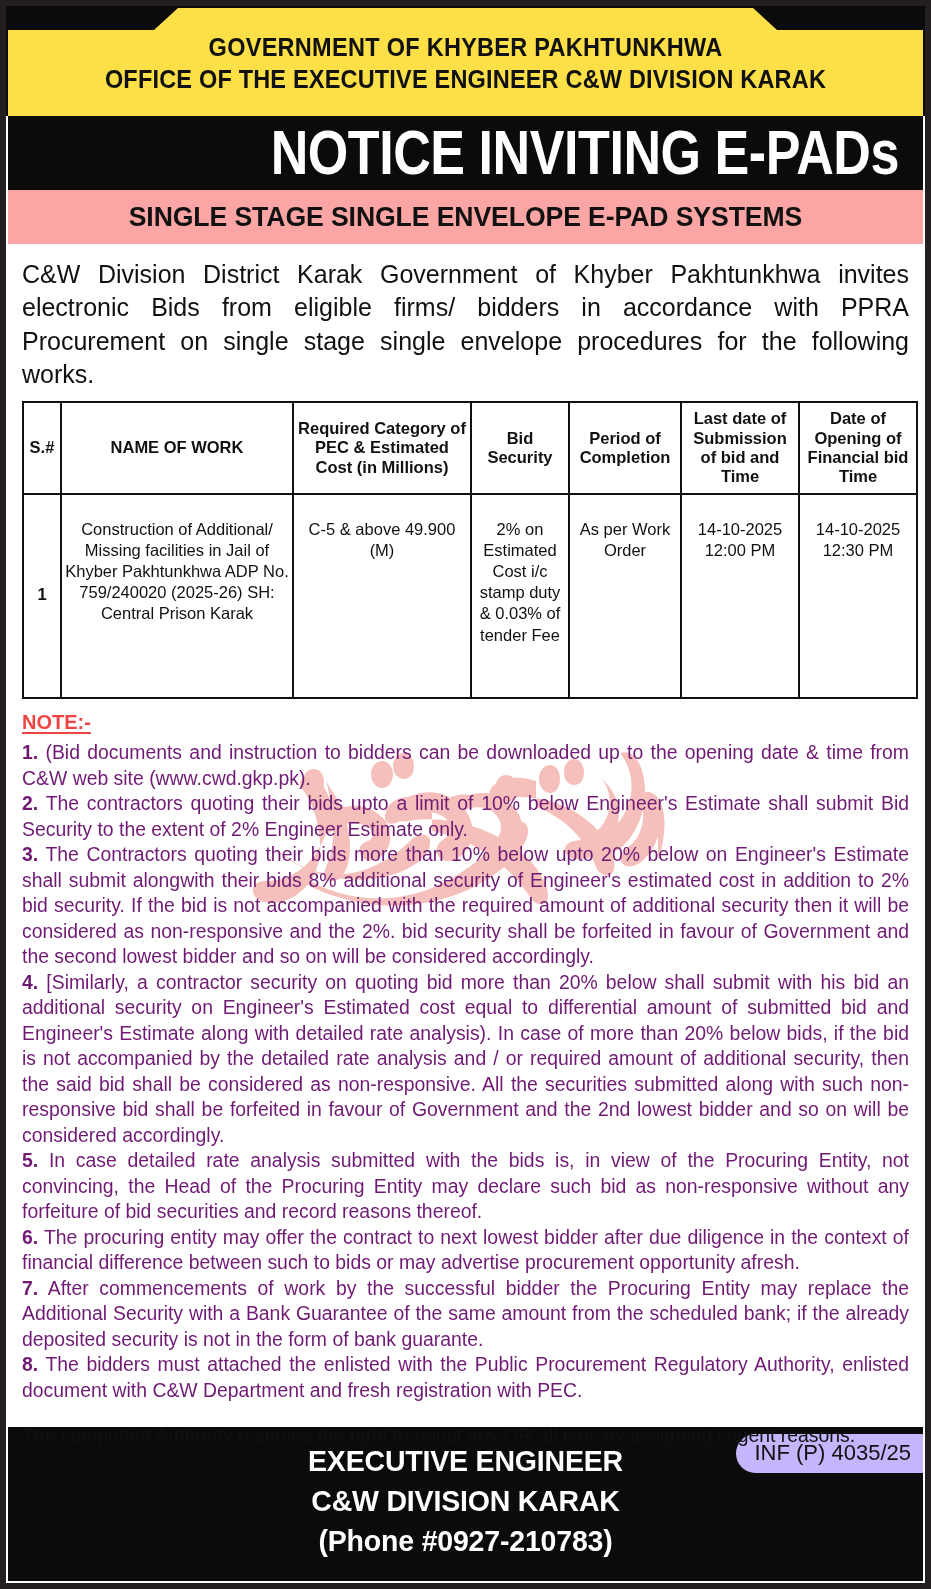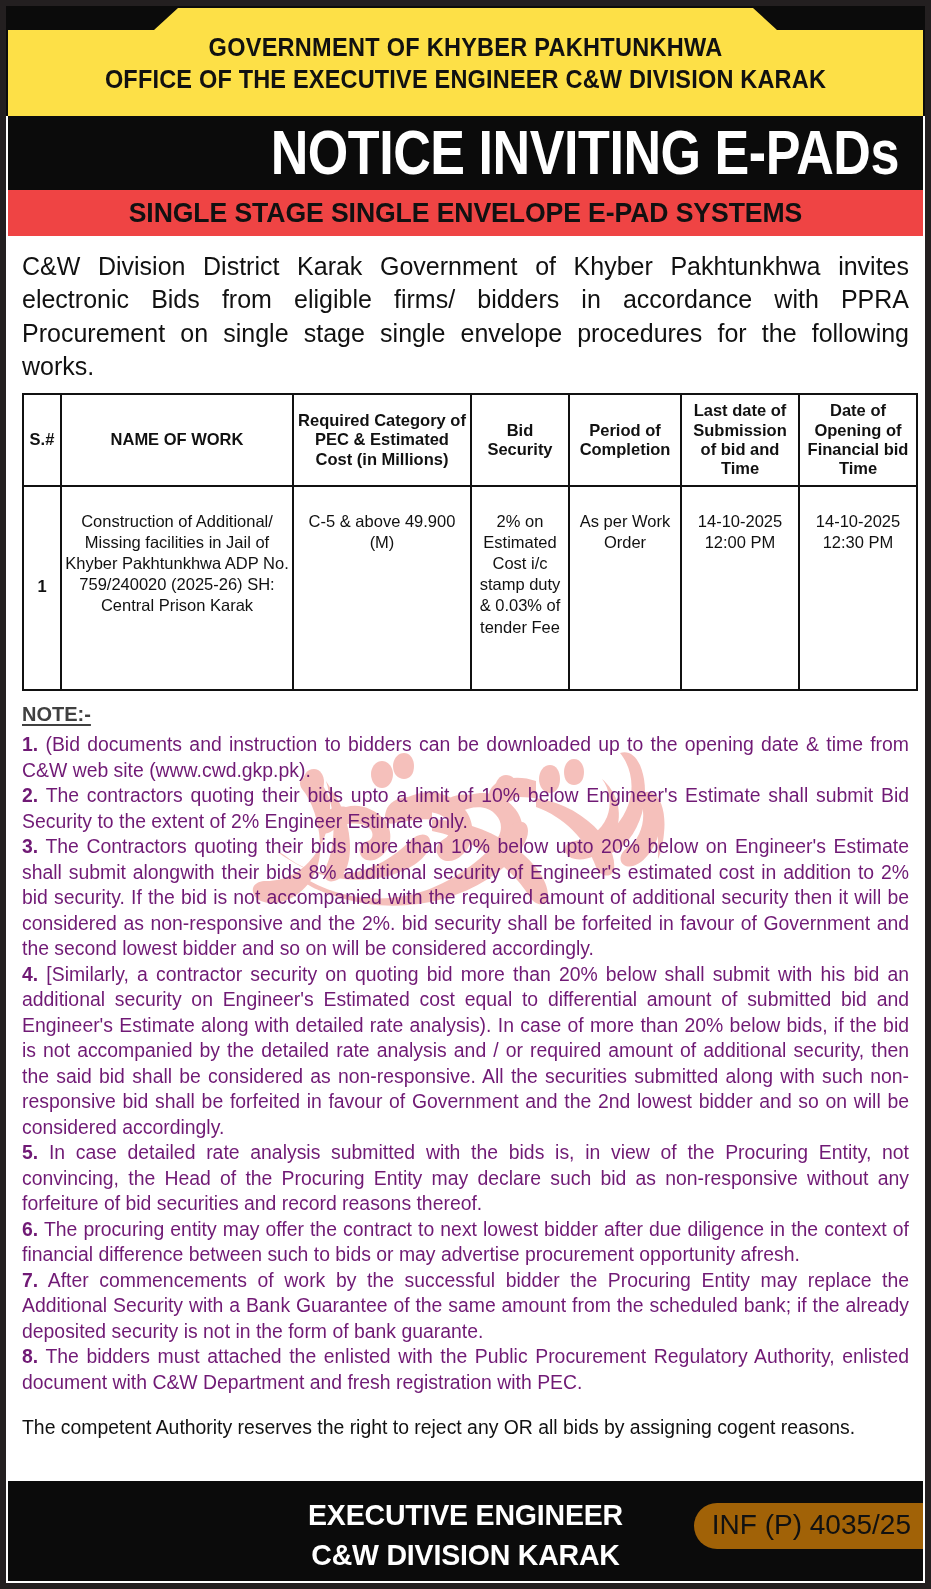--- a/index.html
+++ b/index.html
@@ -86,22 +86,22 @@
     font-size: 56px;
     font-weight: 700;
     letter-spacing: -0.5px;
     line-height: 1;
     transform: scaleX(0.93) scaleY(1.12);
     white-space: nowrap;
   }
 
   
   .sub-band {
-    background: #ef4444;
-    height: 46px;
+    background: #fca5a5;
+    height: 54px;
     display: flex;
     align-items: center;
     justify-content: center;
     margin: 0 8px;
   }
   .sub-band .sub-title {
     color: #111;
     font-size: 28px;
     font-weight: 700;
     letter-spacing: -0.1px;
@@ -174,21 +174,21 @@
   col.c-pec    { width: 178px; }
   col.c-bid    { width: 98px; }
   col.c-period { width: 112px; }
   col.c-last   { width: 118px; }
   col.c-open   { width: 118px; }
 
   
   .note-head {
     font-size: 20px;
     font-weight: 700;
-    color: #404040;
+    color: #ef4444;
     text-decoration: underline;
     text-underline-offset: 3px;
     margin: 4px 4px 6px 0;
     display: inline-block;
   }
   .note-list {
     position: relative;
     z-index: 5;
   }
   .note-item {
@@ -222,45 +222,45 @@
     opacity: 0.72;
   }
   .watermark svg { width: 100%; height: 100%; display: block; }
 
   
   .footer {
     position: absolute;
     left: 8px;
     right: 8px;
     bottom: 8px;
-    height: 100px;
+    height: 154px;
     background: #0b0b0b;
     overflow: hidden;
   }
   .footer-center {
     position: absolute;
     left: 0; right: 0;
     top: 14px;
     text-align: center;
     color: #ffffff;
   }
   .footer-line {
     font-size: 30px;
     font-weight: 700;
     line-height: 1.33;
     letter-spacing: -0.2px;
     transform: scaleX(0.95);
   }
   .inf-badge {
     position: absolute;
     right: 0px;
-    top: 22px;
-    background: #a16207;
-    color: #111;
-    font-size: 28px;
+    top: 7px;
+    background: #c4b5fd;
+    color: #111;
+    font-size: 22px;
     font-weight: 400;
     padding: 7px 12px 8px 18px;
     border-top-left-radius: 30px;
     border-bottom-left-radius: 30px;
     line-height: 1.1;
     white-space: nowrap;
   }
 </style>
 </head>
 <body>

